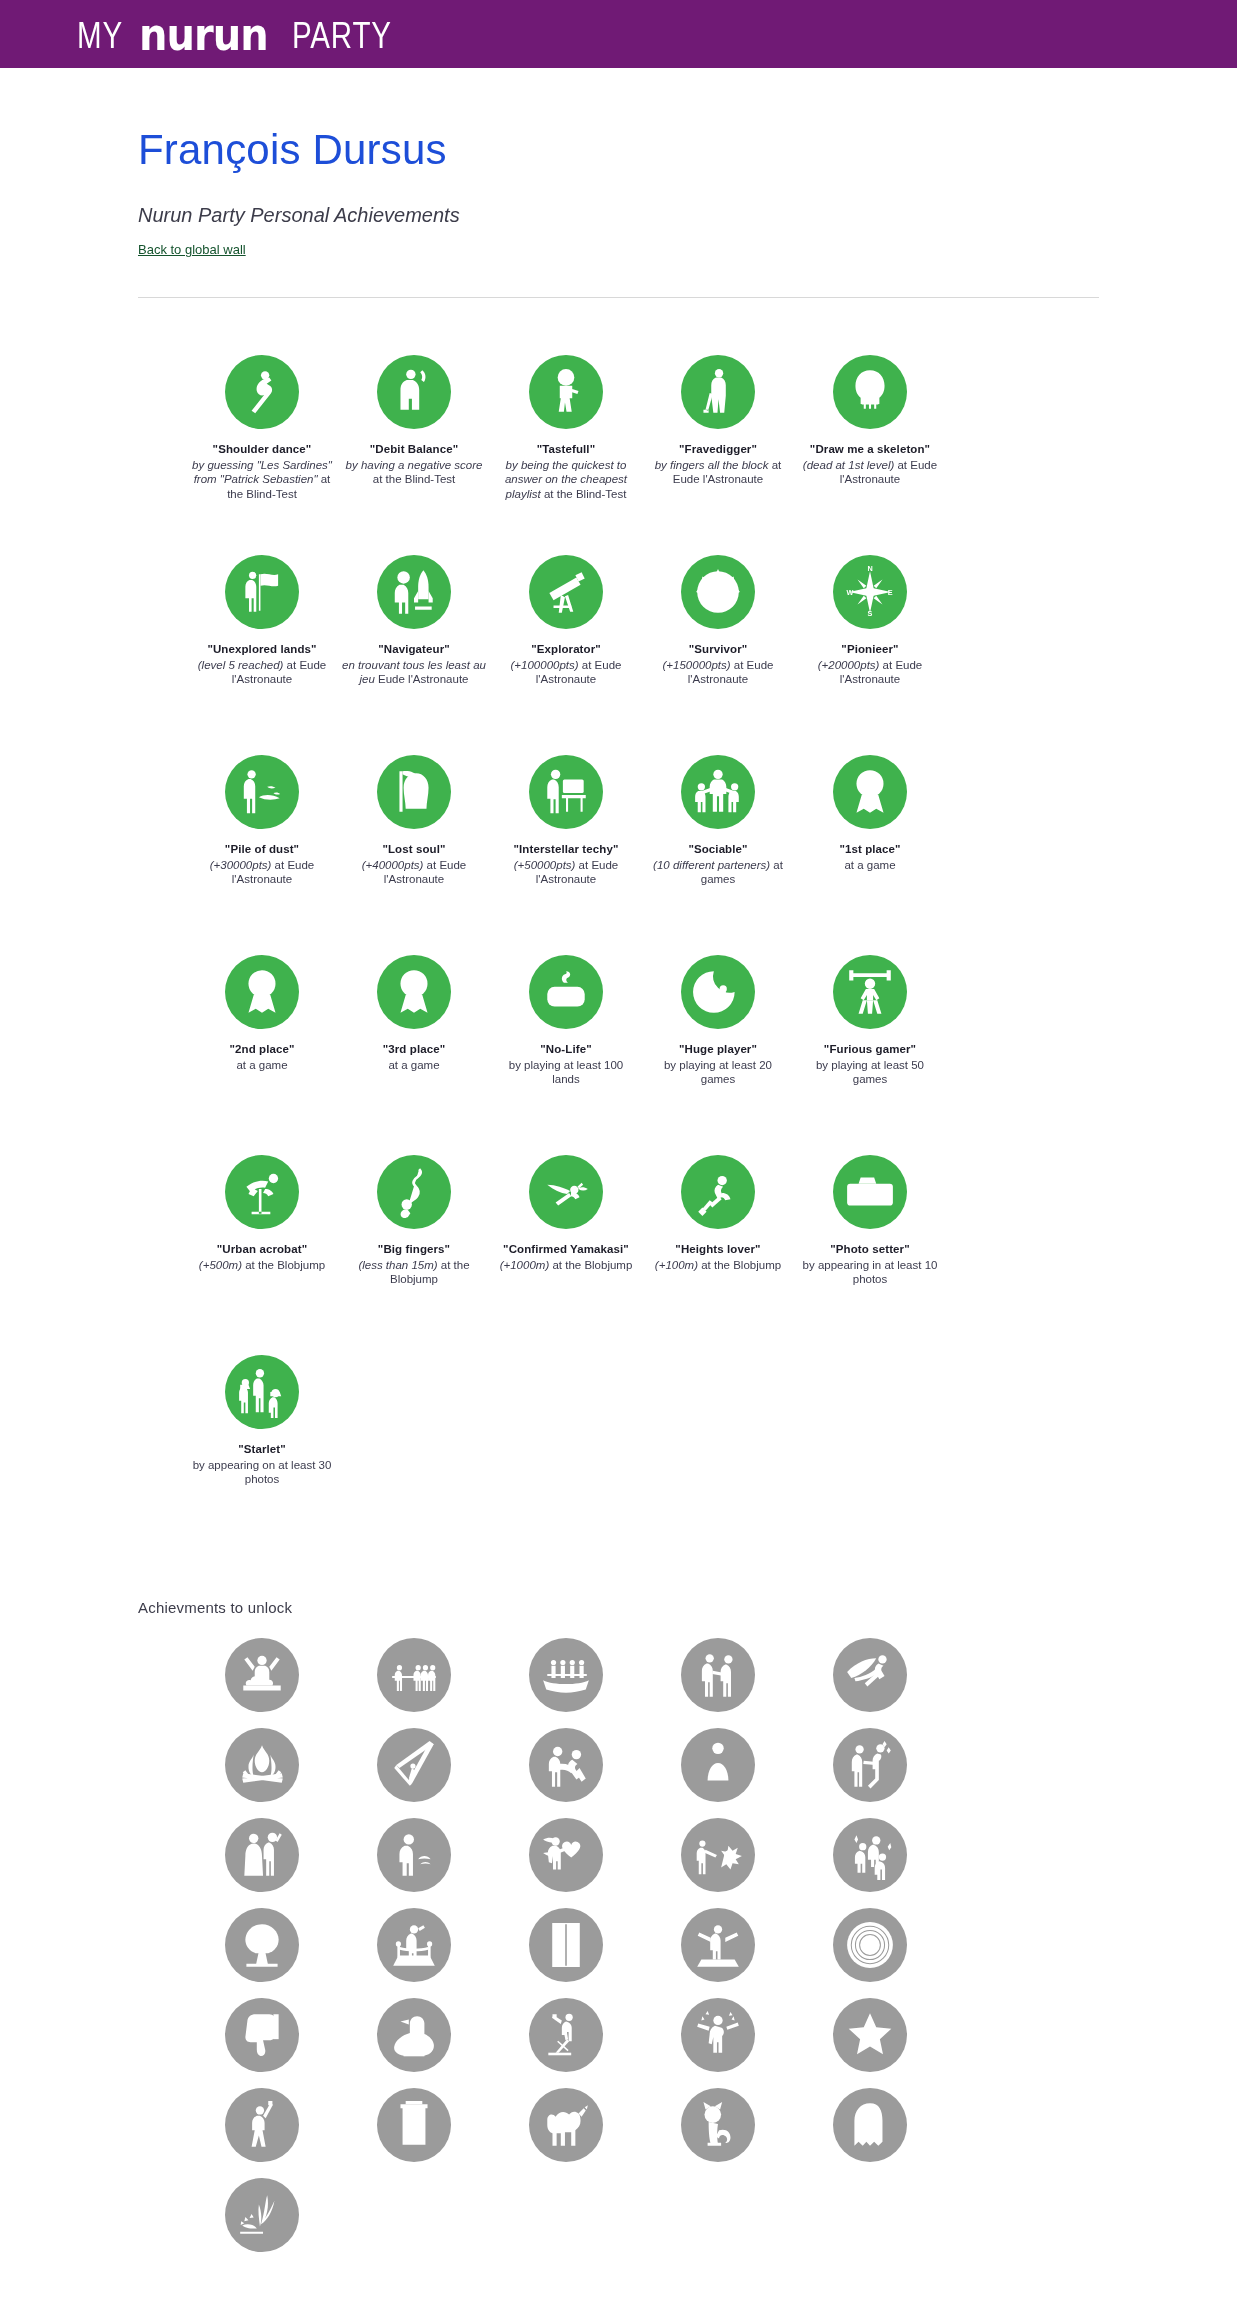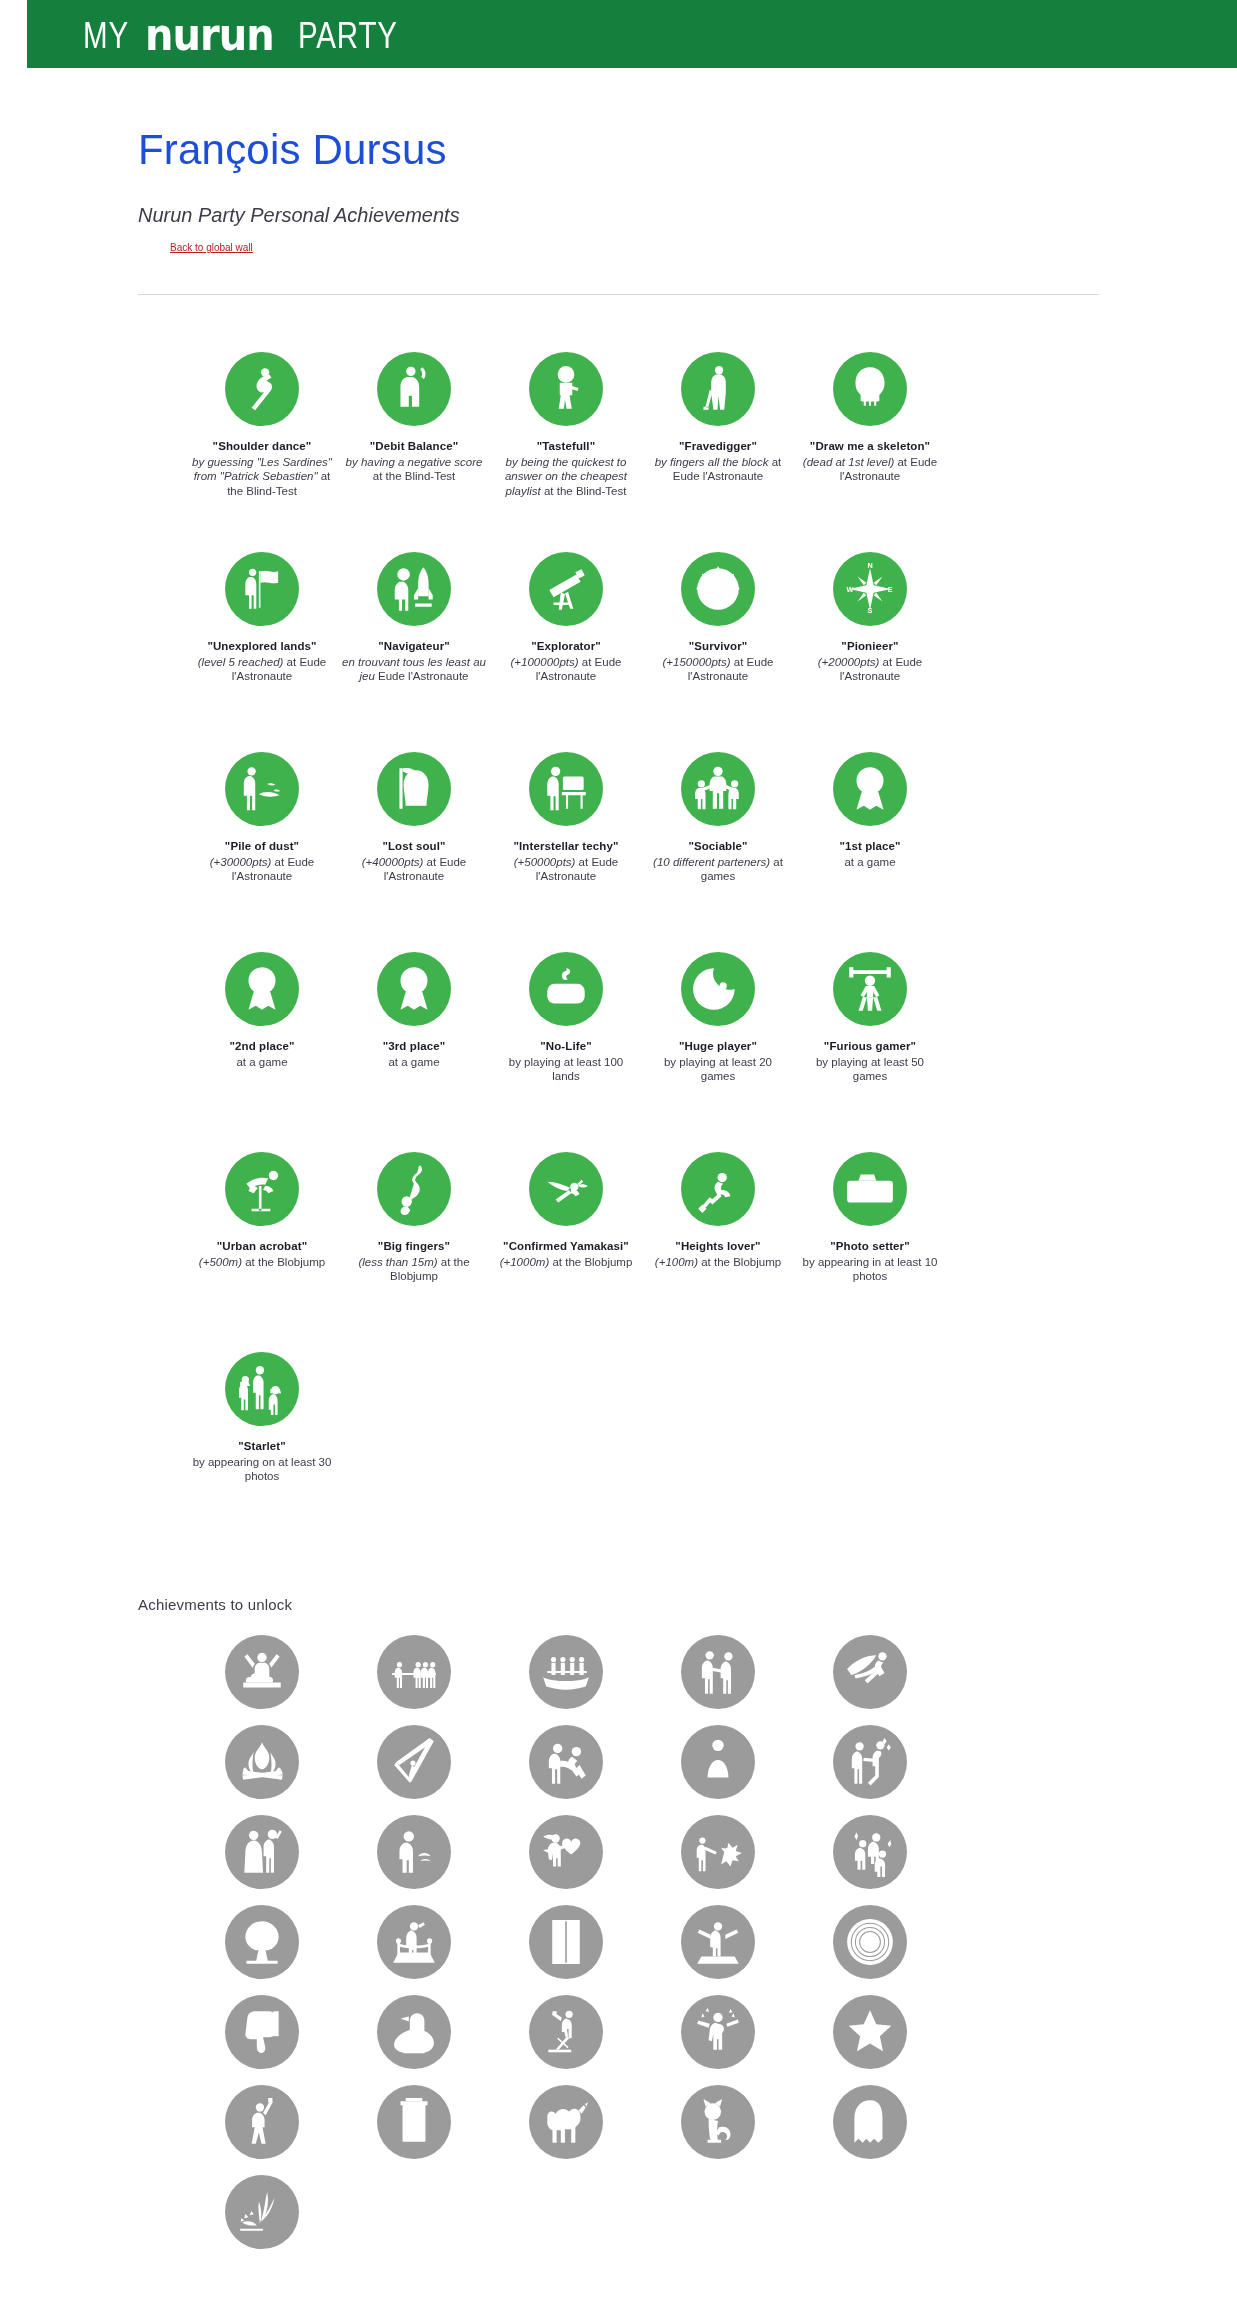--- a/index.html
+++ b/index.html
@@ -7,25 +7,24 @@
     width: 1237px;
     background: #ffffff;
     font-family: "Liberation Sans", sans-serif;
     color: #2b2b3a;
   }
   body { width: 1237px; min-height: 2314px; position: relative; }
 
   
   .topbar {
     height: 68px;
-    background: #15803d;
+    background: #701a75;
     display: flex;
     align-items: center;
-    padding-left: 56px;
-    margin-left: 27px;
+    padding-left: 77px;
   }
   .logo { display: flex; align-items: baseline; white-space: nowrap; }
   .logo-my, .logo-party {
     color: #ffffff;
     font-size: 36px;
     letter-spacing: 1px;
     font-weight: 300;
     font-family: "Liberation Sans", sans-serif;
     transform: scaleX(0.82);
     transform-origin: left center;
@@ -53,25 +52,24 @@
   }
   .subtitle {
     font-size: 20px;
     font-style: italic;
     color: #3c3c4a;
     margin-top: 30px;
   }
   .backlink {
     display: inline-block;
     margin-top: 15px;
-    font-size: 10px;
-    color: #b91c1c;
+    font-size: 13px;
+    color: #14532d;
     text-decoration: underline;
     cursor: pointer;
-    margin-left: 32px;
   }
   .divider {
     border: 0;
     border-top: 1px solid #d8d8d8;
     margin-top: 39px;
   }
 
   
   .grid {
     display: grid;

